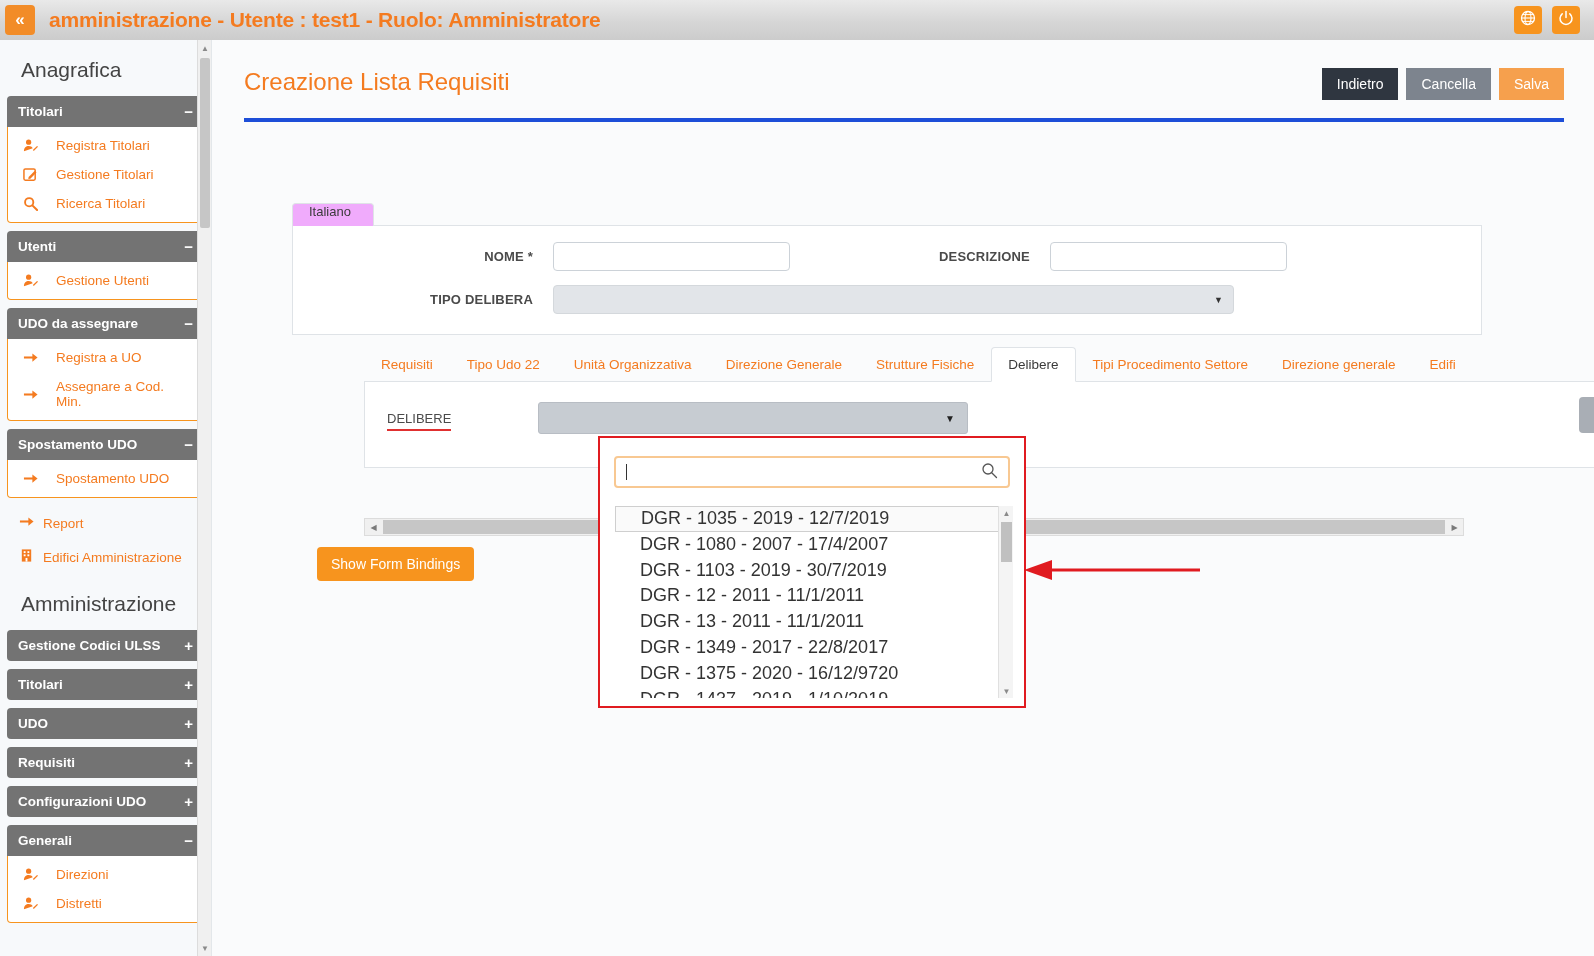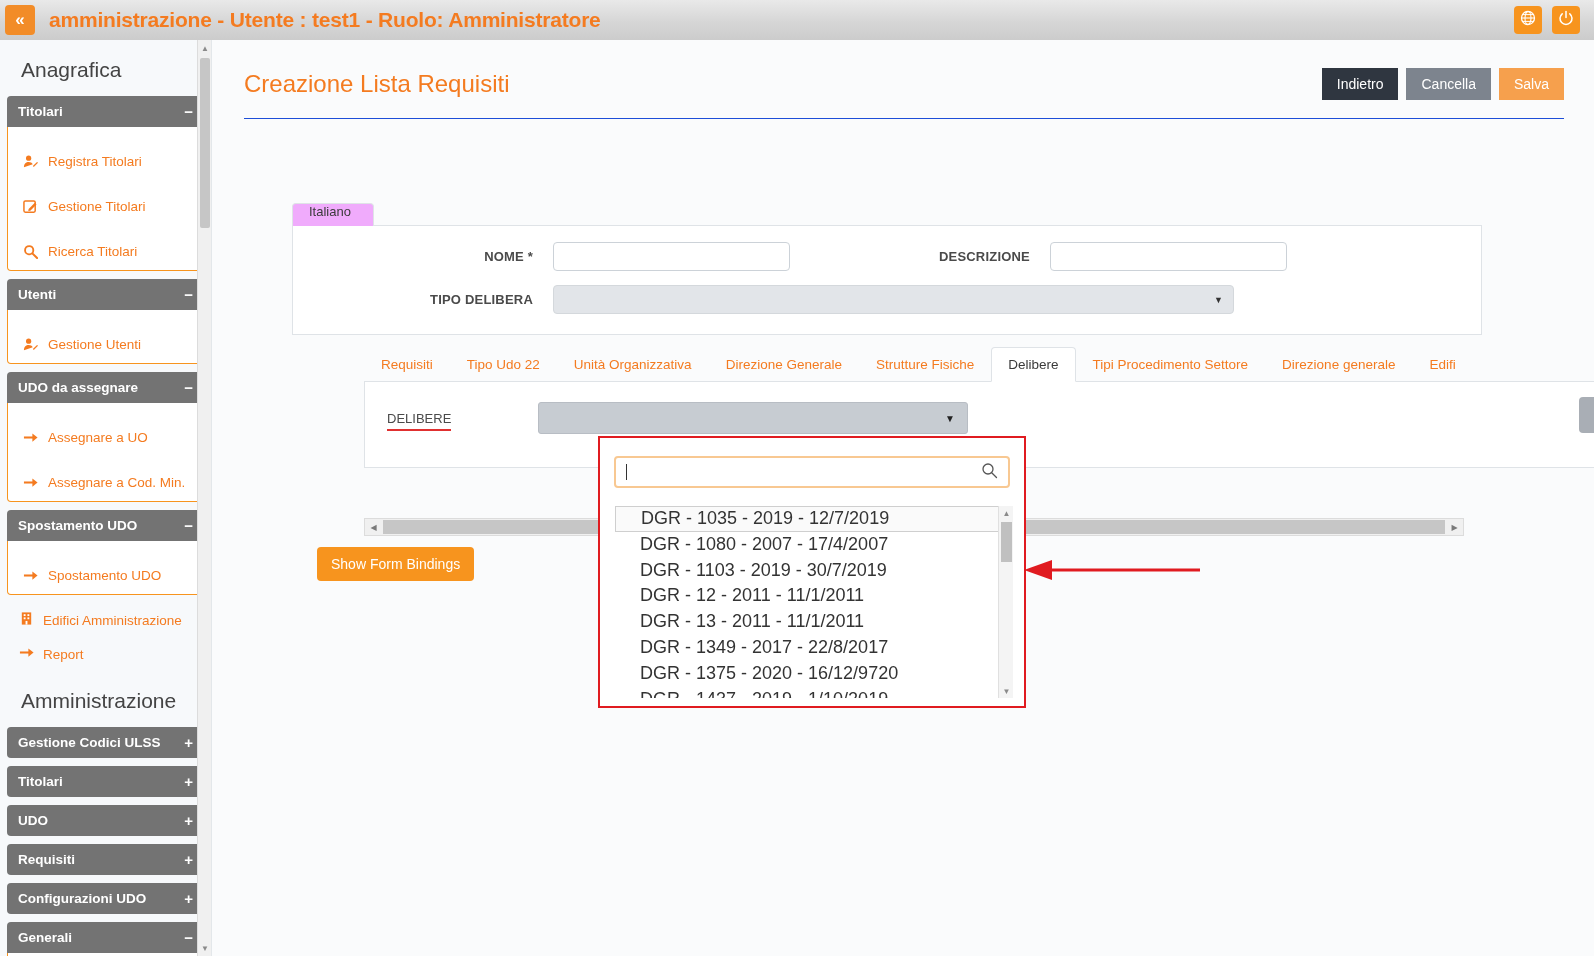--- a/index.html
+++ b/index.html
@@ -52,22 +52,22 @@
     display: flex; align-items: center; justify-content: space-between;
     cursor: pointer;
   }
   .group.open > .group-header { border-radius: 4px 4px 0 0; }
   .group-sign { font-size: 15px; font-weight: bold; line-height: 1; }
   .group-body {
     border: 1px solid #f7941e; border-top: none; border-radius: 0 0 4px 4px;
     background: #fff; padding: 4px 0;
   }
   .side-item {
-    display: flex; align-items: center; gap: 9px;
-    padding: 7px 10px 7px 14px; color: #f47b20; font-size: 13.5px; cursor: pointer; margin-top: 16px;
+    display: flex; align-items: center; gap: 17px;
+    padding: 7px 10px 7px 14px; color: #f47b20; font-size: 13.5px; cursor: pointer;
   }
   .side-item .ic { width: 17px; display: flex; align-items: center; justify-content: center; flex: none; }
   .standalone-item {
     display: flex; align-items: center; gap: 9px;
     padding: 8px 10px 8px 12px; color: #f47b20; font-size: 13.5px; cursor: pointer;
   }
   #sidebar-scroll {
     position: absolute; right: 0; top: 0; width: 14px; height: 916px;
     background: #f0f0f0; border-left: 1px solid #dcdcdc;
   }
@@ -83,22 +83,22 @@
     background: #c6c6c6; border-radius: 2px; cursor: pointer;
   }
 
   
   #main {
     position: absolute; top: 40px; left: 212px; width: 1382px; height: 916px;
     background: #fafbfc; overflow: hidden;
   }
   #page-head {
     margin: 28px 30px 0 32px; padding-bottom: 18px;
-    border-bottom: 1px solid #1d4ed8;
-    display: flex; align-items: center; gap: 10px;
+    border-bottom: 4px solid #1d4ed8;
+    display: flex; align-items: flex-start; gap: 10px;
   }
   #page-title { color: #f47b20; font-size: 24px; }
   #head-actions { margin-left: auto; display: flex; gap: 8px; }
   .btn {
     border: none; border-radius: 0; color: #fff; font-size: 14px;
     padding: 8px 15px; cursor: pointer; font-family: inherit;
   }
   .btn-dark { background: #2f3640; }
   .btn-gray { background: #7d848e; }
   .btn-orange { background: #f6a04d; }
@@ -323,21 +323,21 @@
             <span class="group-sign">−</span>
           </div>
           <div class="group-body">
             <div class="side-item">
               <span class="ic">
                 <svg width="15" height="15" viewBox="0 0 16 16">
                   <line x1="1" y1="8" x2="12" y2="8" stroke="#f47b20" stroke-width="2.2"></line>
                   <polygon points="10,3.6 15.5,8 10,12.4" fill="#f47b20"></polygon>
                 </svg>
               </span>
-              <span>Assegnare a UO</span>
+              <span>Registra a UO</span>
             </div>
             <div class="side-item">
               <span class="ic">
                 <svg width="15" height="15" viewBox="0 0 16 16">
                   <line x1="1" y1="8" x2="12" y2="8" stroke="#f47b20" stroke-width="2.2"></line>
                   <polygon points="10,3.6 15.5,8 10,12.4" fill="#f47b20"></polygon>
                 </svg>
               </span>
               <span>Assegnare a Cod. Min.</span>
             </div>
@@ -356,37 +356,37 @@
                   <polygon points="10,3.6 15.5,8 10,12.4" fill="#f47b20"></polygon>
                 </svg>
               </span>
               <span>Spostamento UDO</span>
             </div>
           </div>
         </div>
       </div>
 
     <div id="standalone-items">
+        <div class="standalone-item">
+          <span class="ic"><svg width="15" height="15" viewBox="0 0 16 16">
+              <line x1="1" y1="8" x2="12" y2="8" stroke="#f47b20" stroke-width="2.2"></line>
+              <polygon points="10,3.6 15.5,8 10,12.4" fill="#f47b20"></polygon>
+            </svg></span>
+          <span>Report</span>
+        </div>
         <div class="standalone-item">
           <span class="ic"><svg width="15" height="15" viewBox="0 0 16 16">
               <rect x="3" y="1.5" width="10" height="13" fill="#f47b20"></rect>
               <rect x="5" y="3.4" width="2" height="2" fill="#fff"></rect>
               <rect x="9" y="3.4" width="2" height="2" fill="#fff"></rect>
               <rect x="5" y="6.8" width="2" height="2" fill="#fff"></rect>
               <rect x="9" y="6.8" width="2" height="2" fill="#fff"></rect>
               <rect x="7" y="10.6" width="2" height="3.9" fill="#fff"></rect>
             </svg></span>
           <span>Edifici Amministrazione</span>
-        </div>
-        <div class="standalone-item">
-          <span class="ic"><svg width="15" height="15" viewBox="0 0 16 16">
-              <line x1="1" y1="8" x2="12" y2="8" stroke="#f47b20" stroke-width="2.2"></line>
-              <polygon points="10,3.6 15.5,8 10,12.4" fill="#f47b20"></polygon>
-            </svg></span>
-          <span>Report</span>
         </div>
       </div>
 
     <div class="side-heading">Amministrazione</div>
 
     <div id="groups-bottom">
         <div class="group">
           <div class="group-header">
             <span>Gestione Codici ULSS</span>
             <span class="group-sign">+</span>

